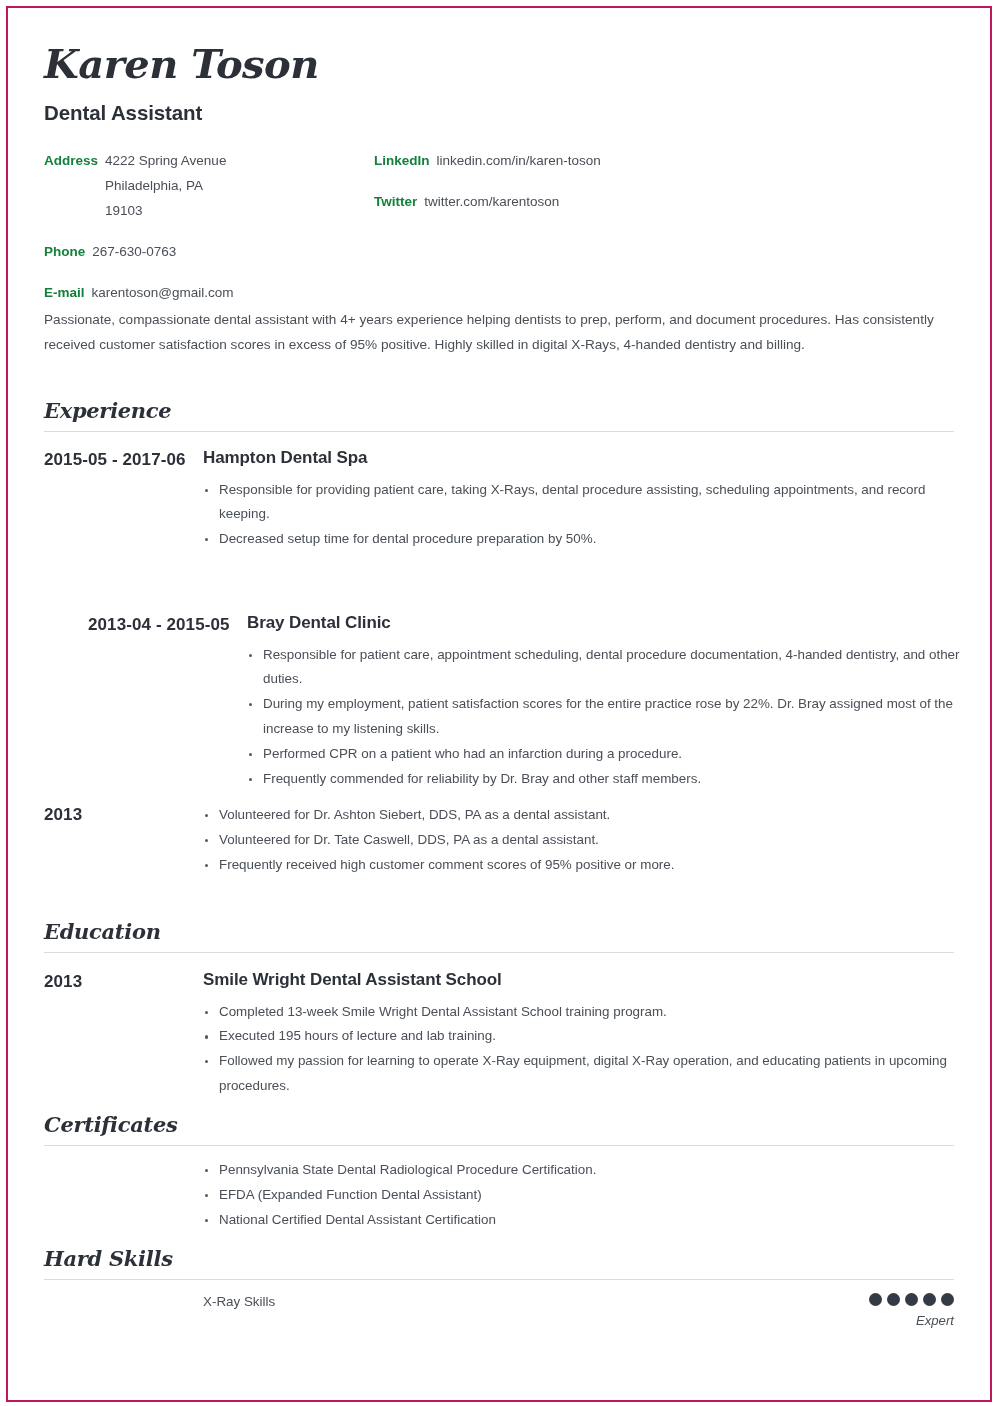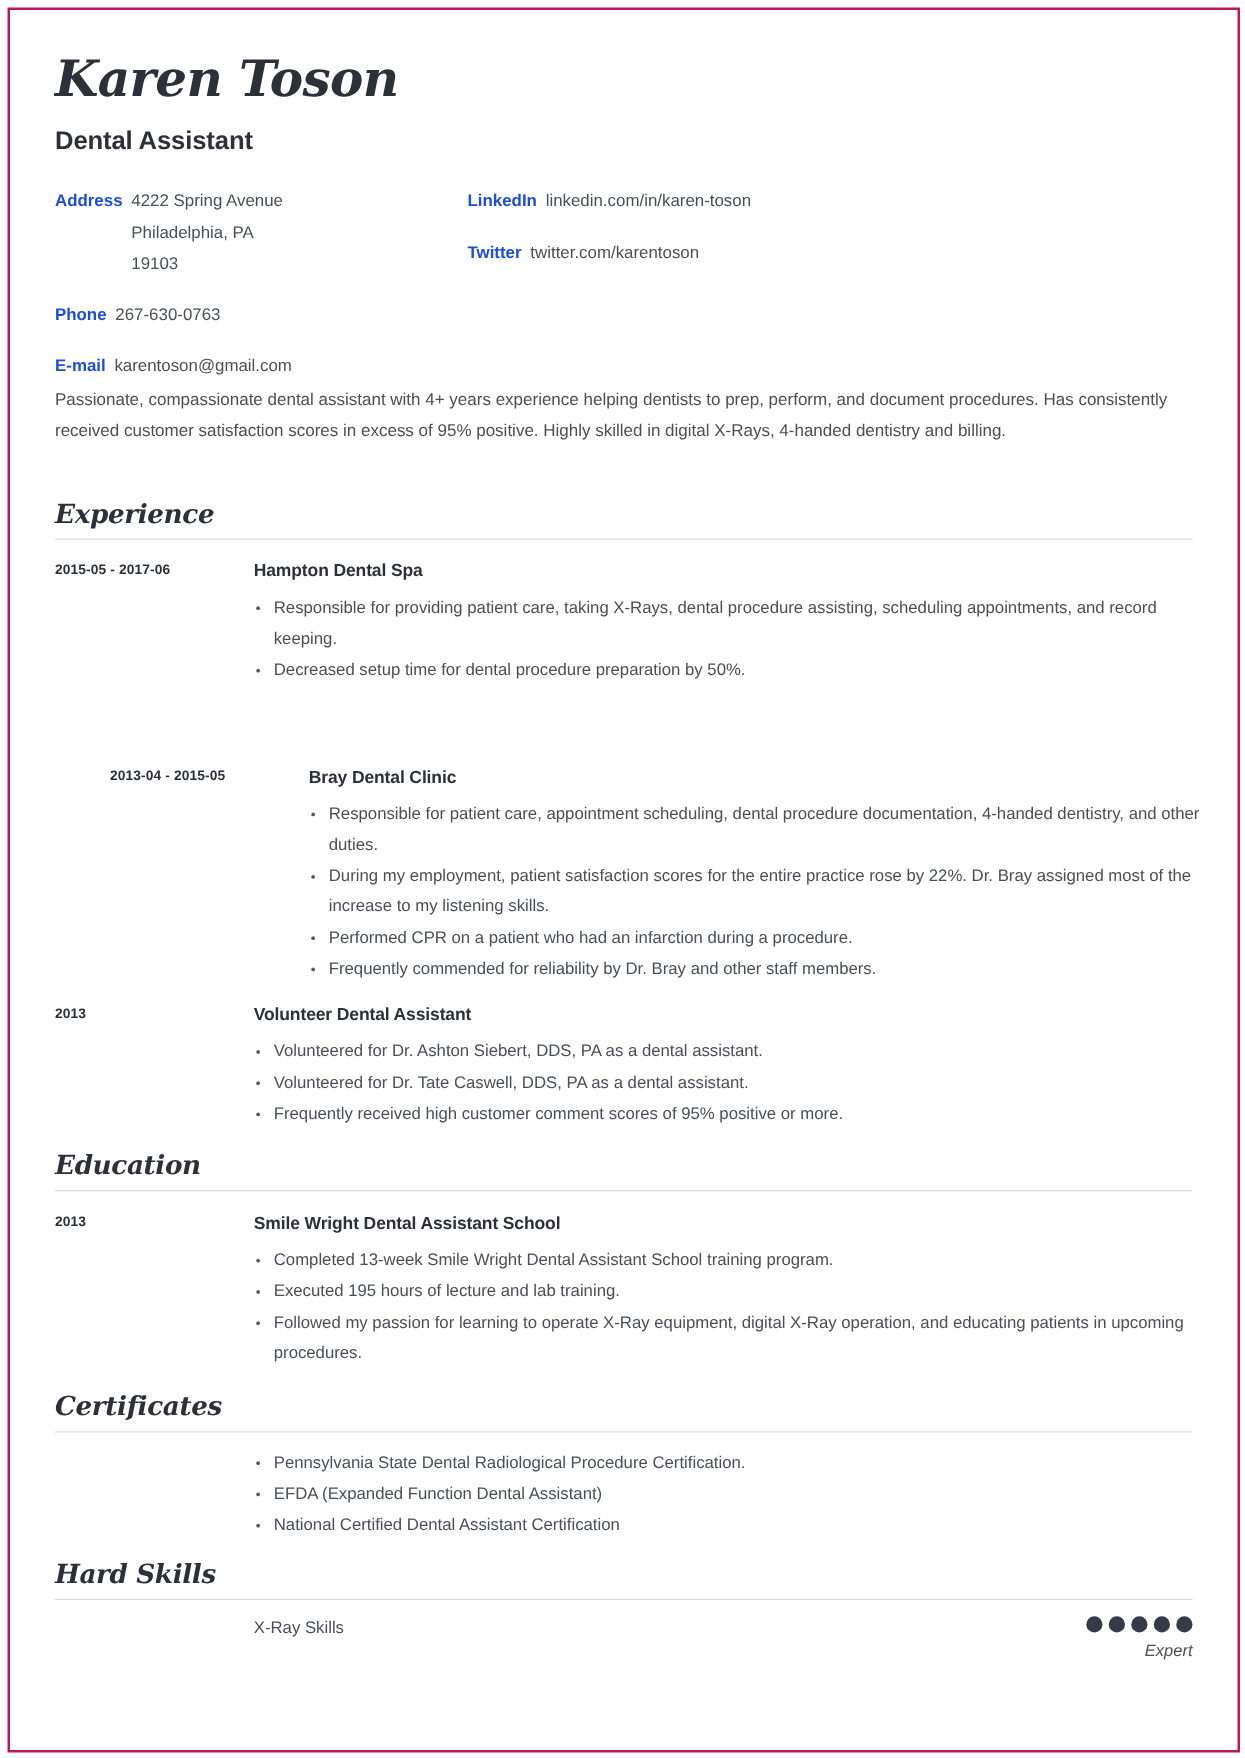--- a/index.html
+++ b/index.html
@@ -85,21 +85,21 @@
     width: 420px;
   }
   .c-row {
     display: flex;
     align-items: baseline;
     margin-bottom: 16px;
   }
   .c-row.tight { margin-bottom: 0; margin-top: 12px; }
   .c-label {
     font-weight: bold;
-    color: #1d4ed8;
+    color: #15803d;
     white-space: nowrap;
     margin-right: 7px;
   }
   .c-value {
     color: #4a4f57;
     line-height: 25px;
   }
   .c-value .vline { display: block; }
 
   
@@ -140,31 +140,31 @@
   .entry {
     position: absolute;
     left: 36px;
     width: 910px;
   }
   .entry-date {
     position: absolute;
     left: 0;
     top: 2px;
     width: 150px;
-    font-size: 11px;
+    font-size: 17px;
     font-weight: bold;
     color: #2c3038;
     letter-spacing: 0.1px;
     white-space: nowrap;
   }
   .entry-body {
     margin-left: 159px;
   }
   .entry-org {
-    font-size: 14px;
+    font-size: 17px;
     font-weight: bold;
     color: #2c3038;
     line-height: 1.15;
     letter-spacing: -0.1px;
     margin-bottom: 10px;
     white-space: nowrap;
   }
   .bullets {
     margin: 0;
     padding: 0;
@@ -311,21 +311,20 @@
         <li>During my employment, patient satisfaction scores for the entire practice rose by 22%. Dr. Bray assigned most of the increase to my listening skills.</li>
         <li>Performed CPR on a patient who had an infarction during a procedure.</li>
         <li>Frequently commended for reliability by Dr. Bray and other staff members.</li>
       </ul>
     </div>
   </div>
 
   <div class="entry" style="top:795px;">
     <div class="entry-date">2013</div>
     <div class="entry-body">
-      <div class="entry-org">Volunteer Dental Assistant</div>
       <ul class="bullets">
         <li>Volunteered for Dr. Ashton Siebert, DDS, PA as a dental assistant.</li>
         <li>Volunteered for Dr. Tate Caswell, DDS, PA as a dental assistant.</li>
         <li>Frequently received high customer comment scores of 95% positive or more.</li>
       </ul>
     </div>
   </div>
 
   <div class="section-head" style="top:913px;">
     <div class="section-title">Education</div>

